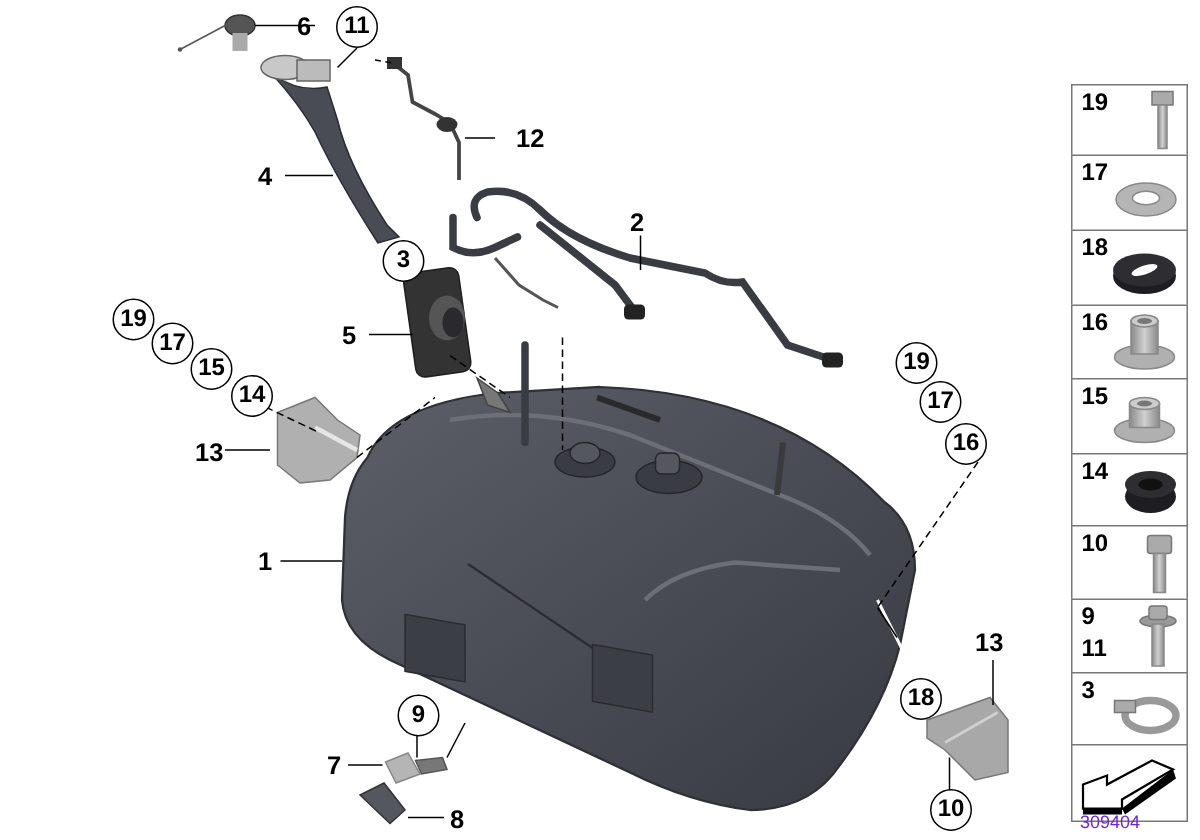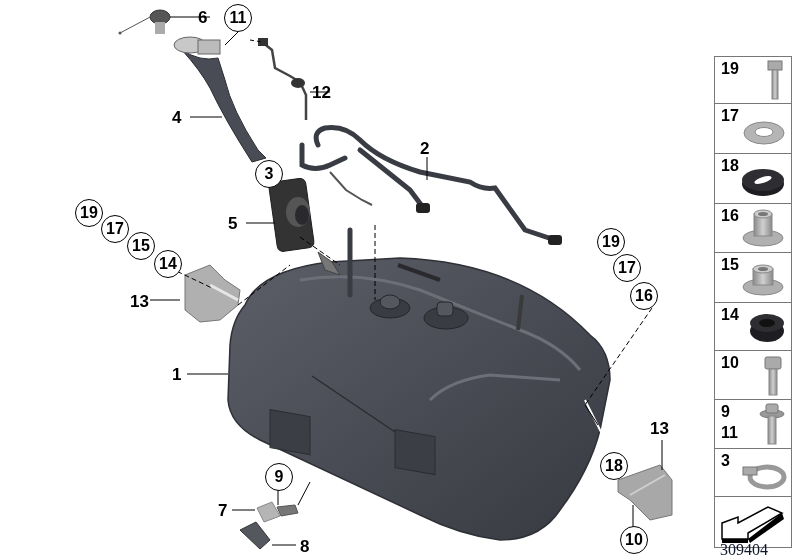--- a/index.html
+++ b/index.html
@@ -5,21 +5,21 @@
   html,body{margin:0;padding:0;background:#fff;}
   body{width:800px;height:560px;position:relative;overflow:hidden;font-family:"Liberation Sans",sans-serif;}
   #diagram{position:absolute;left:0;top:0;width:800px;height:560px;}
   .lbl{position:absolute;font-weight:bold;font-size:17px;color:#000;line-height:1;font-family:"Liberation Sans",sans-serif;}
   .circ{position:absolute;width:28px;height:28px;border:1.6px solid #000;border-radius:50%;background:#fff;display:flex;align-items:center;justify-content:center;font-weight:bold;font-size:16px;color:#000;box-sizing:border-box;font-family:"Liberation Sans",sans-serif;}
   #legend{position:absolute;left:714px;top:56px;width:78px;}
   .cell{position:relative;border:1px solid #777;border-bottom:none;width:76px;background:#fff;}
   .cell:last-child{border-bottom:1px solid #777;}
   .cell .num{position:absolute;left:6px;top:3px;font-weight:bold;font-size:16px;line-height:1.15;}
   .cell svg{position:absolute;right:4px;top:2px;}
-  #ref{position:absolute;left:720px;top:541px;font-size:16px;color:#0f172a;font-family:Liberation Serif, serif;}
+  #ref{position:absolute;left:720px;top:541px;font-size:12px;color:#6d28d9;font-family:Liberation Sans, sans-serif;}
 </style>
 </head>
 <body>
 
 <div id="diagram">
   <svg width="800" height="560" viewBox="0 0 800 560">
     <defs>
       <linearGradient id="tankG" x1="0" y1="0" x2="1" y2="1">
         <stop offset="0" stop-color="#5c5e68"></stop>
           <stop offset="0.5" stop-color="#4a4c55"></stop>
@@ -122,21 +122,21 @@
       <line x1="375" y1="225" x2="375" y2="300" stroke-dasharray="5,3"></line>
       <line x1="652" y1="308" x2="585" y2="405" stroke-dasharray="5,3"></line>
       <line x1="585" y1="405" x2="598" y2="425"></line>
       <line x1="250" y1="40" x2="262" y2="42" stroke-dasharray="4,3"></line>
     </g>
   </svg>
 
   
   <span class="lbl" style="left:198px;top:9px;">6</span>
   <span class="circ" style="left:224px;top:4px;">11</span>
-  <span class="lbl" style="left:312px;top:84px;">12</span>
+  <span class="lbl" style="left:344px;top:84px;">12</span>
   <span class="lbl" style="left:172px;top:109px;">4</span>
   <span class="lbl" style="left:420px;top:140px;">2</span>
   <span class="circ" style="left:255px;top:160px;">3</span>
   <span class="lbl" style="left:228px;top:215px;">5</span>
   <span class="circ" style="left:75px;top:199px;">19</span>
   <span class="circ" style="left:101px;top:215px;">17</span>
   <span class="circ" style="left:127px;top:232px;">15</span>
   <span class="circ" style="left:154px;top:250px;">14</span>
   <span class="lbl" style="left:130px;top:293px;">13</span>
   <span class="circ" style="left:597px;top:228px;">19</span>

